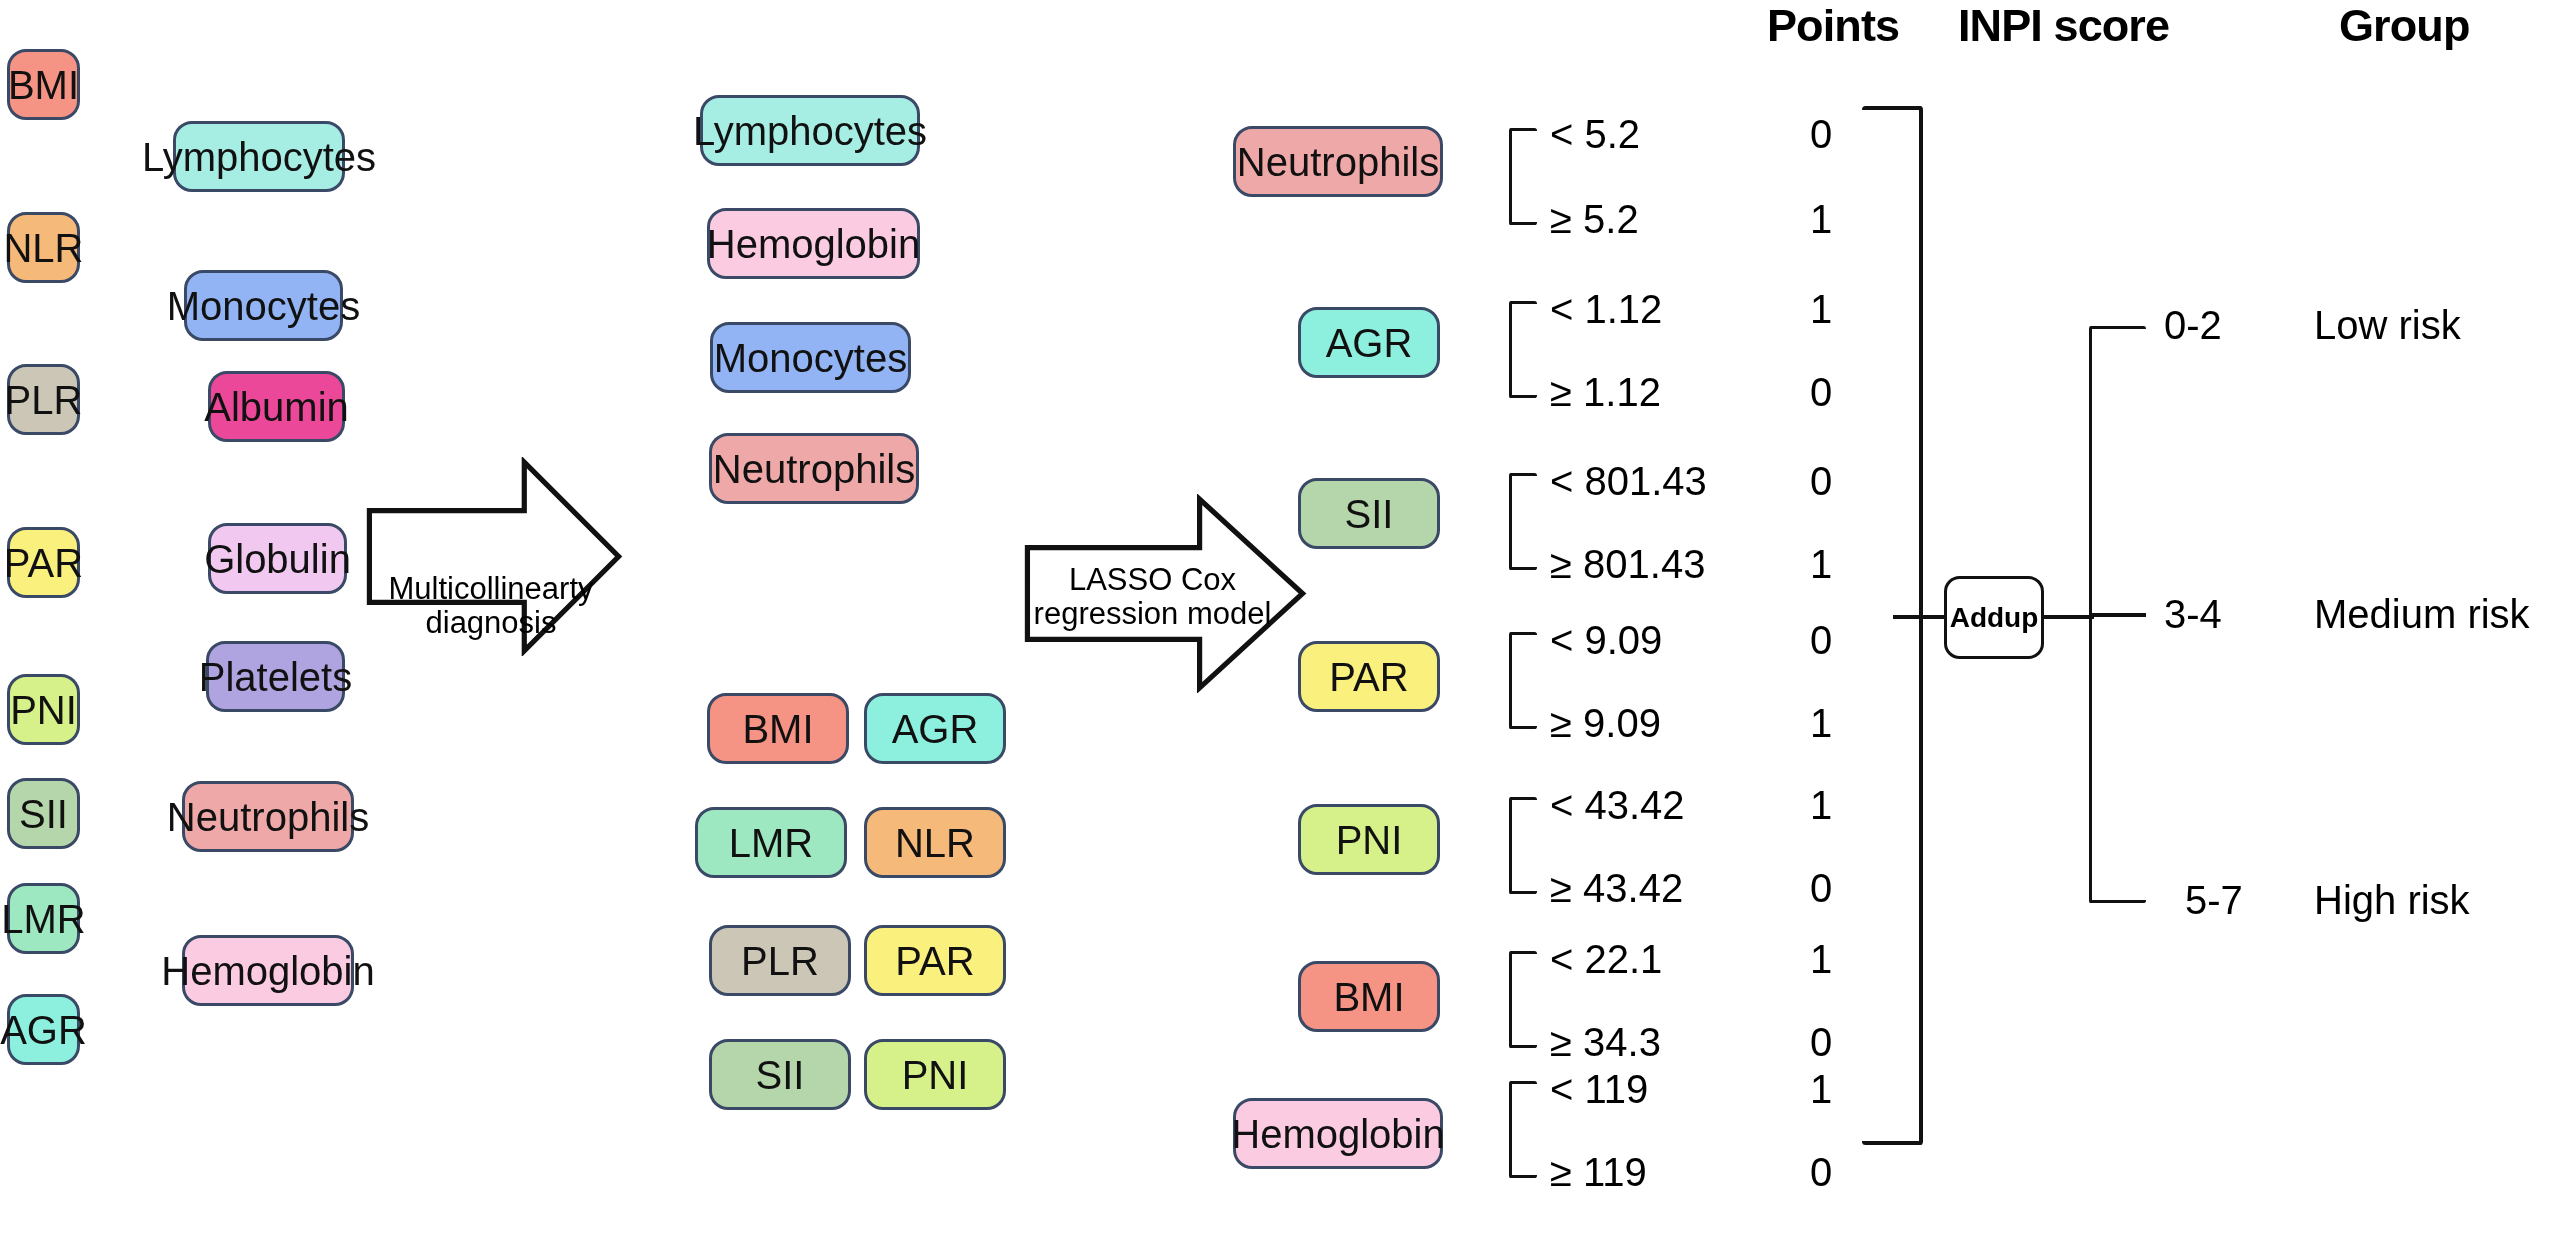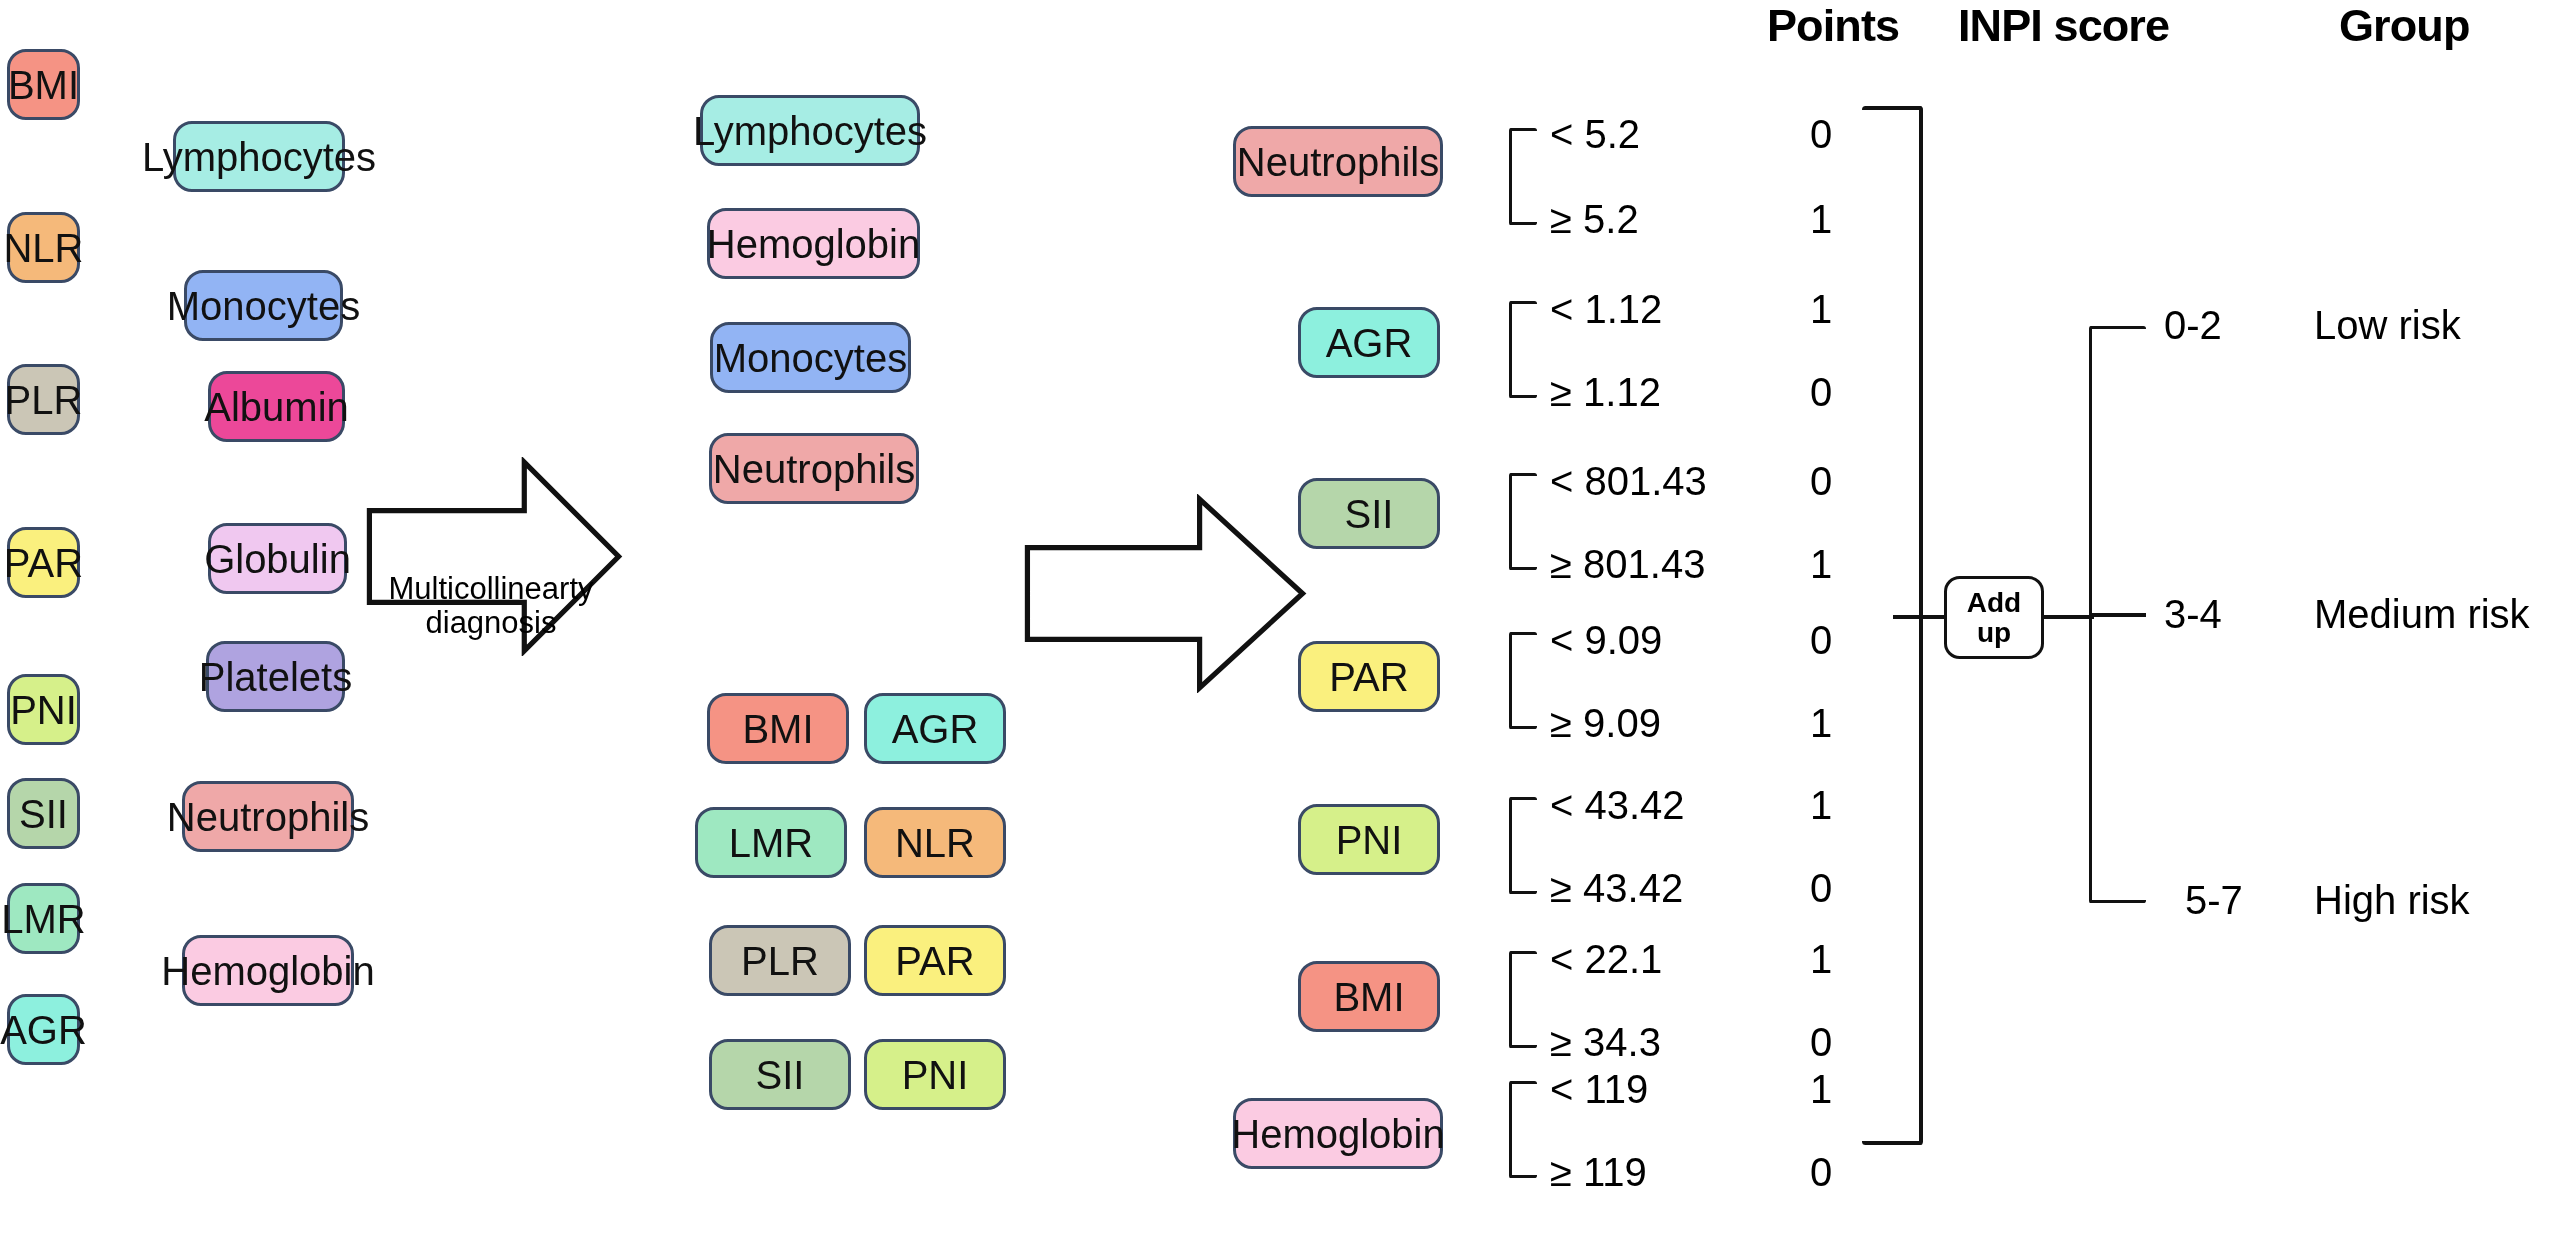--- a/index.html
+++ b/index.html
@@ -28,21 +28,21 @@
 
   .bigbrk{position:absolute;box-sizing:border-box;border:4.3px solid #111;
           border-left:none;border-radius:3.5px;}
 
   .grpbrk{position:absolute;box-sizing:border-box;border:3.5px solid #111;
           border-right:none;border-radius:2.6px;}
 
   .tick{position:absolute;background:#111;height:3.5px;}
 
   .addup{position:absolute;box-sizing:border-box;border:3.5px solid #111;
-         border-radius:15.6px;background:#fff;display:flex;flex-direction:column;
+         border-radius:15.6px;background:#fff;display:flex;
          align-items:center;justify-content:center;font-weight:bold;font-size:28px;
          line-height:1.05;z-index:5;}
 </style>
 </head>
 <body>
 
 <div id="stage">
 
   <div class="hdr" style="left:1767px;top:2.6px;">Points</div>
   <div class="hdr" style="left:1958px;top:2.6px;">INPI score</div>
@@ -144,20 +144,24 @@
     </div>
   <div class="node" style="left:864px;top:1039px;width:142px;height:71px;background:#D6F08A;">
       <span>PNI</span>
     </div>
 
   <div class="arrowbox" style="left:1022px;top:494px;">
     <svg width="286" height="199" viewBox="0 0 330 230">
       <polygon points="6,62 205,62 205,6 324,115 205,224 205,168 6,168" fill="#ffffff" stroke="#111111" stroke-width="6" stroke-linejoin="miter"></polygon>
     </svg>
   </div>
+  <div class="arrowlbl" style="left:1027px;top:563px;width:251px;">
+    <div>LASSO Cox</div>
+    <div>regression model</div>
+  </div>
 
   <div class="node" style="left:1233px;top:126px;width:210px;height:71px;background:#EFA8A8;">
       <span>Neutrophils</span>
     </div>
   <div class="brk" style="left:1509px;top:128px;width:28px;height:97px;"></div>
   <div class="txt" style="left:1550px;top:114px;">&lt; 5.2</div>
   <div class="txt num" style="left:1810px;top:114px;">0</div>
   <div class="txt" style="left:1550px;top:199px;">≥ 5.2</div>
   <div class="txt num" style="left:1810px;top:199px;">1</div>
 

